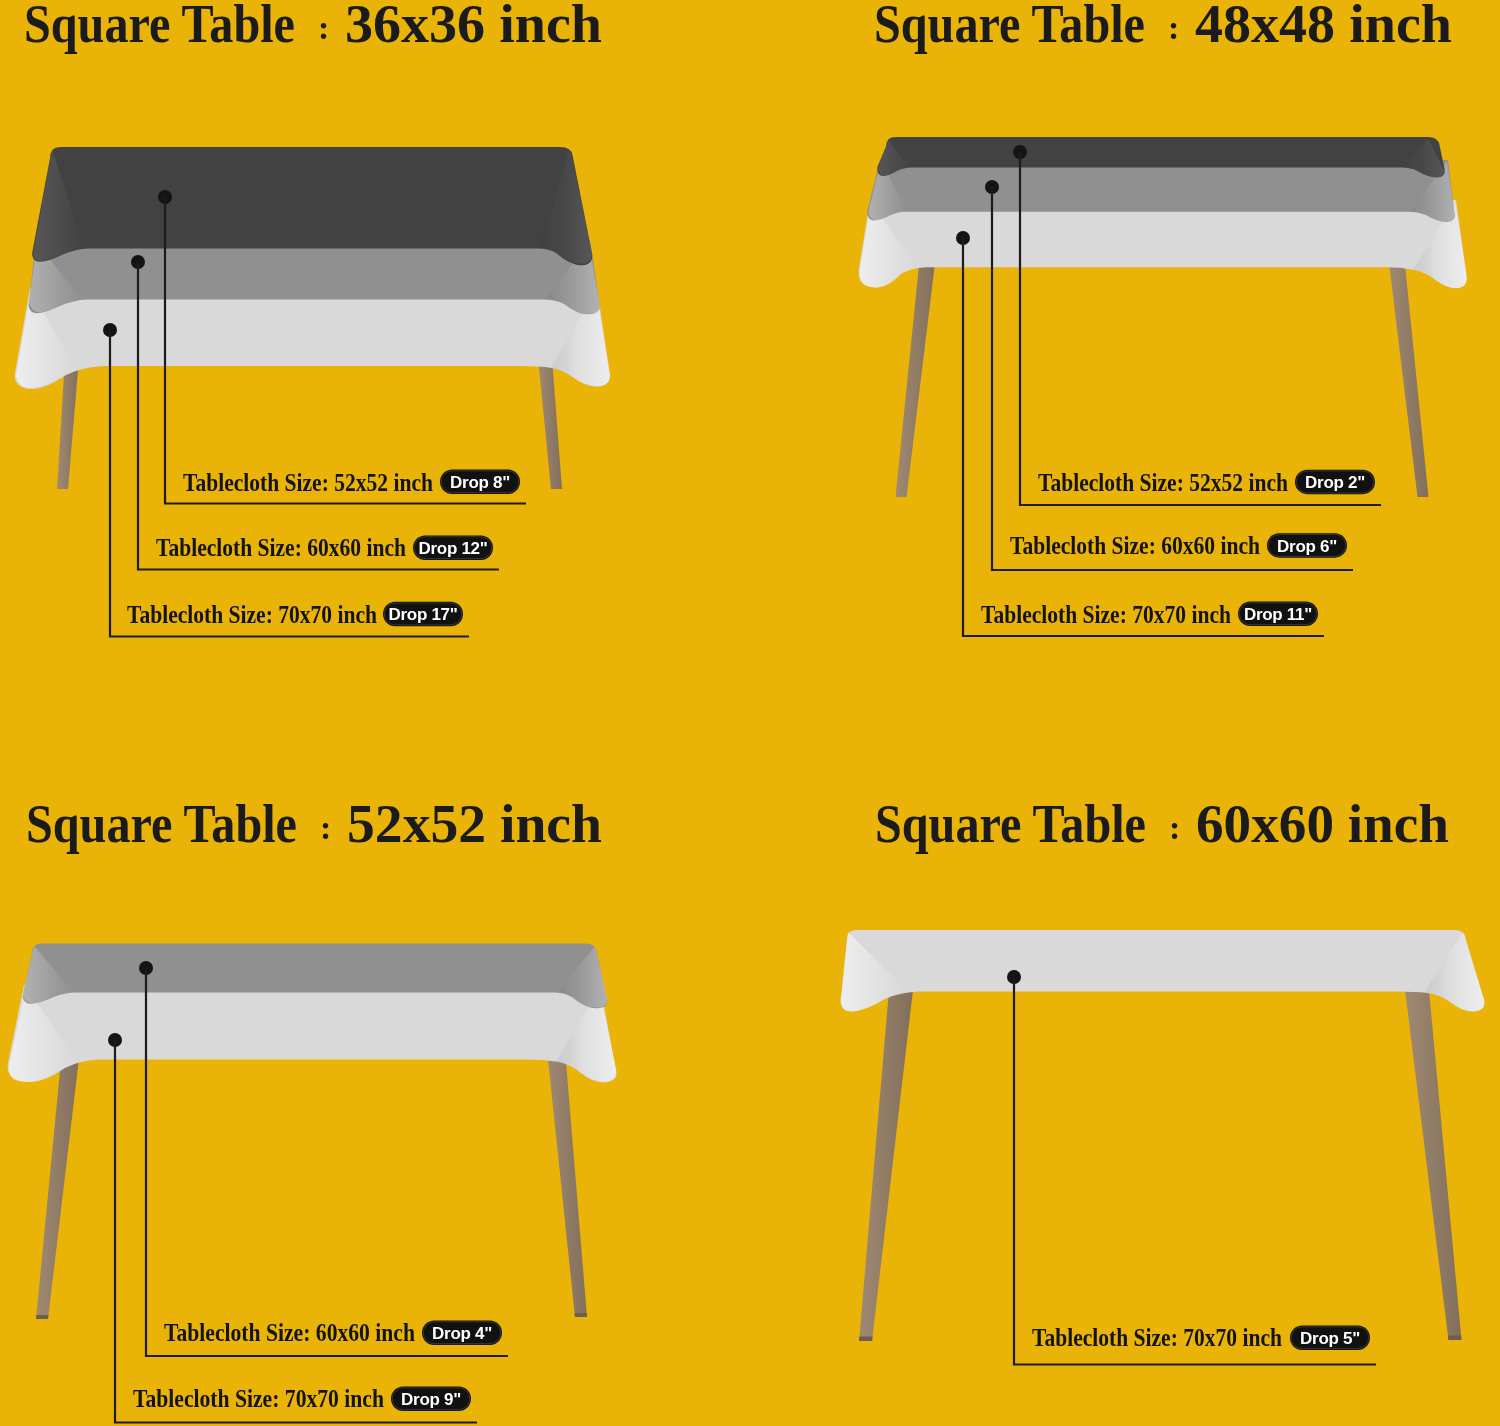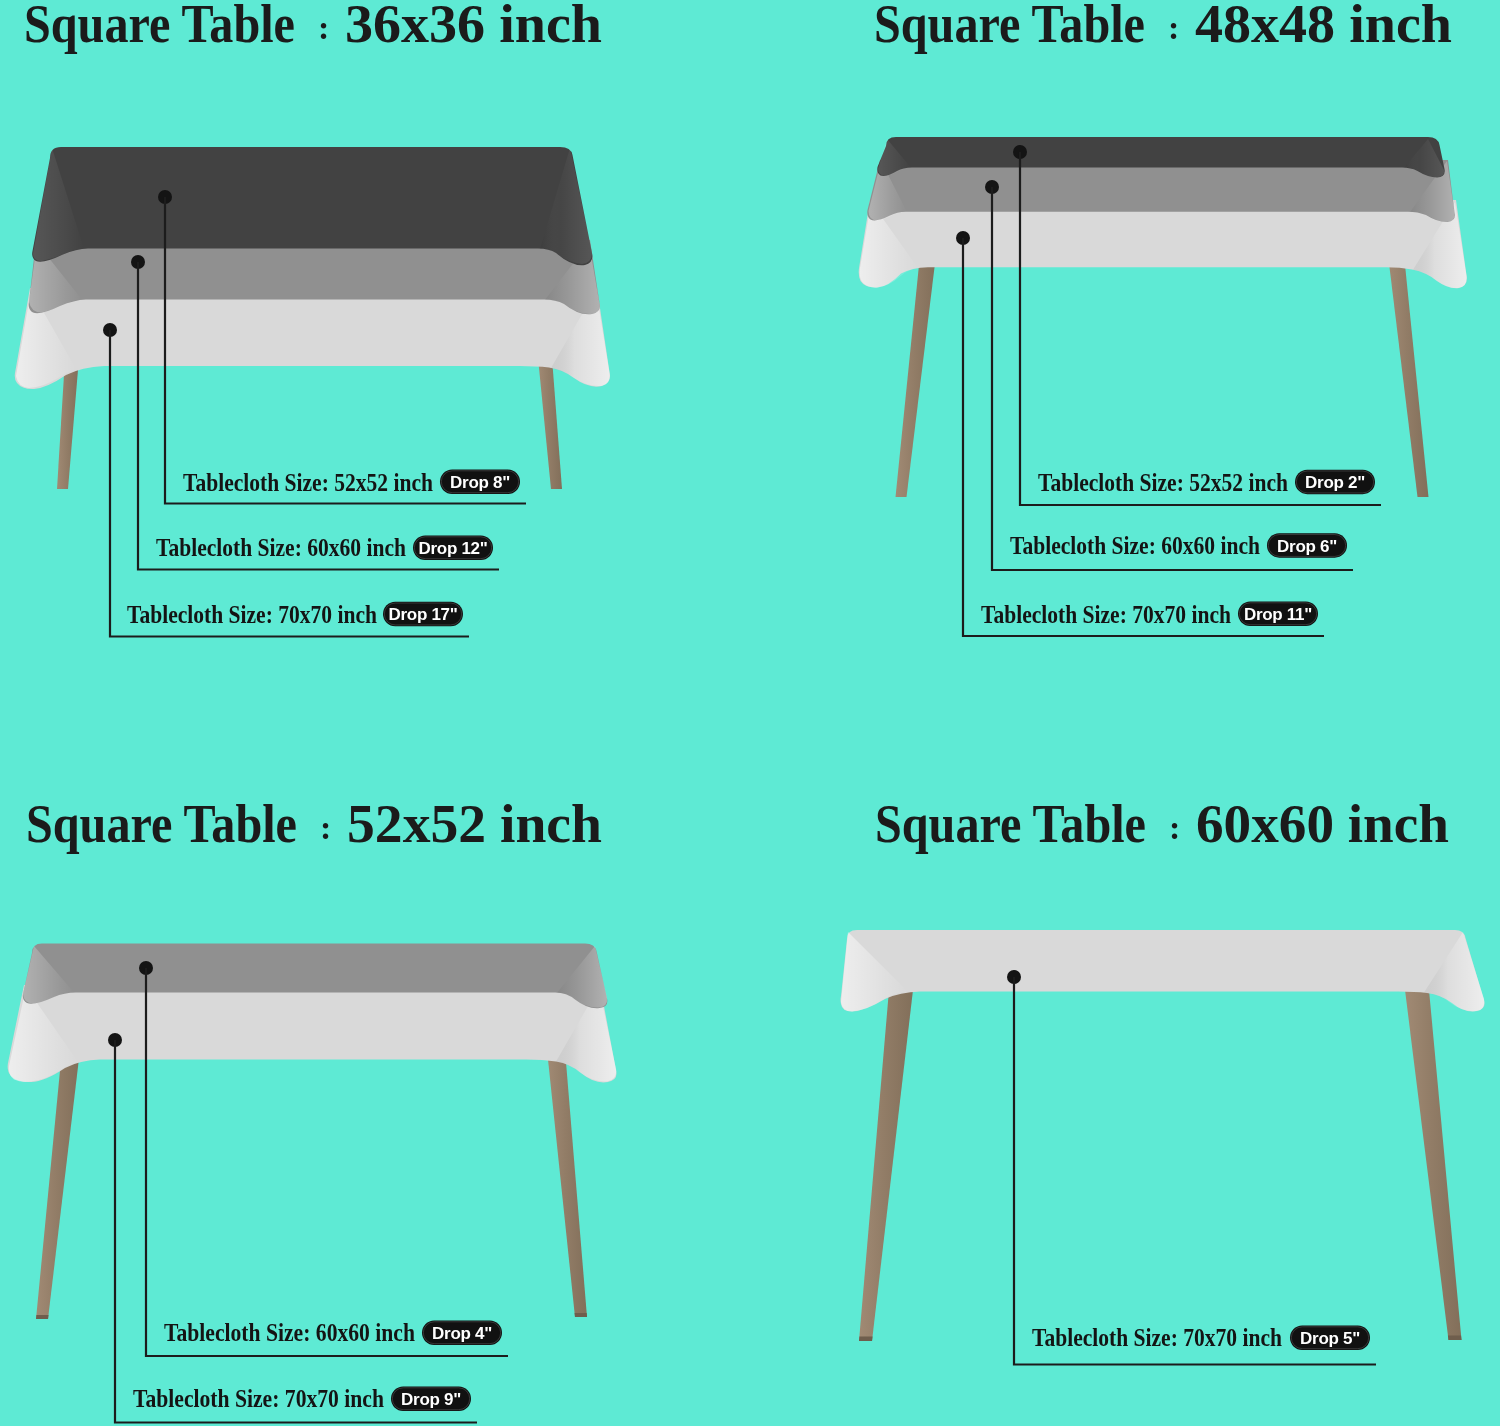--- a/index.html
+++ b/index.html
@@ -1,16 +1,16 @@
 <!DOCTYPE html>
 <html><head>
 <meta charset="utf-8">
 <style>
   html,body{margin:0;padding:0;background:#ffffff;-webkit-font-smoothing:antialiased;}
-  .wrap{position:relative;width:1500px;height:1426px;background:#5eead4;overflow:hidden;}
+  .wrap{position:relative;width:1500px;height:1426px;background:#eab308;overflow:hidden;}
   text{font-family:"Liberation Serif", serif;}
   .hdr{font-weight:700;font-size:55.5px;fill:#1b1b1b;}
   .hco{font-weight:700;font-size:34px;fill:#1b1b1b;}
   .lbl{font-weight:700;font-size:25px;fill:#141414;}
   .pilltxt{font-family:"Liberation Sans", sans-serif;font-weight:700;font-size:17px;letter-spacing:-0.3px;fill:#ffffff;}
 </style>
 </head>
 <body>
 <div class="wrap">
 <svg width="1500" height="1426" viewBox="0 0 1500 1426">

